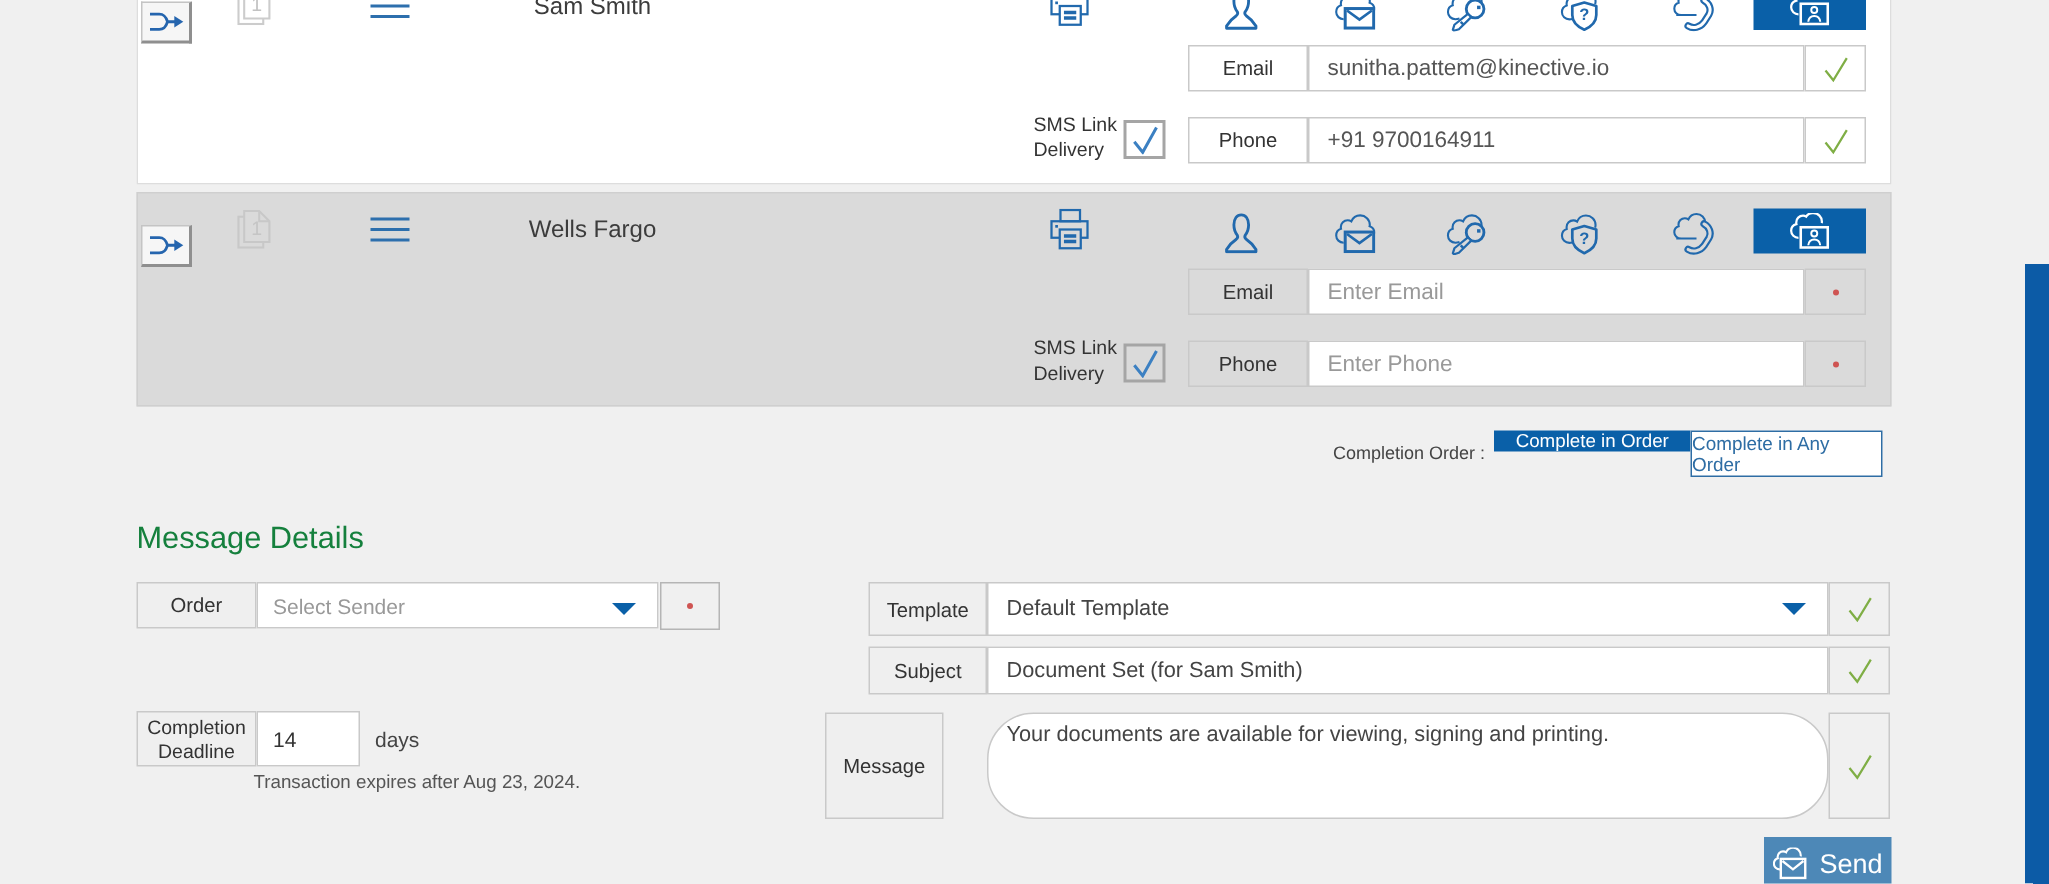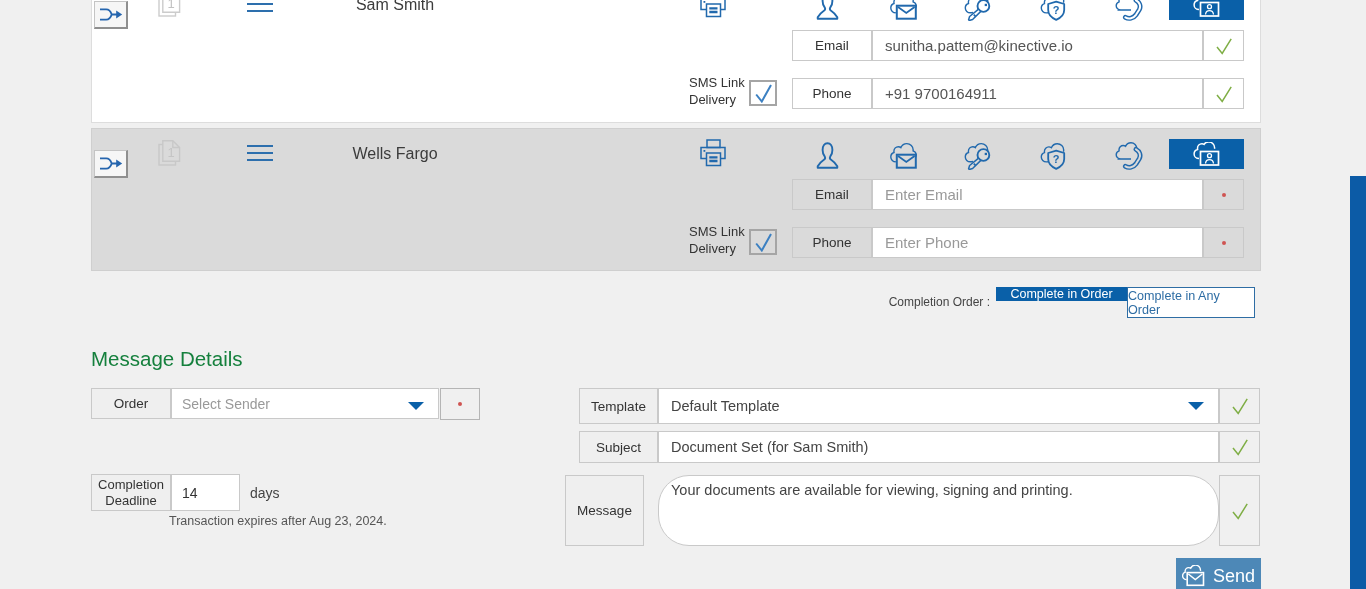--- a/index.html
+++ b/index.html
@@ -226,21 +226,21 @@
 </div>
 
 <div class="lbl" style="left:579px;top:431px;width:79px;height:32px;background:#efefef;">Subject</div>
 <div class="inp" style="left:658px;top:431px;width:561px;height:32px;color:#444;font-size:14.5px;">Document Set (for Sam Smith)</div>
 <div class="chk" style="left:1219px;top:431px;width:41px;height:32px;">
   <svg width="16" height="17" viewBox="0 0 16 17" style="margin-top:1px;">
       <polyline points="1,9 6.2,15.5 15.2,0.8" stroke="#7fae45" stroke-width="1.5" fill="none"></polyline>
     </svg>
 </div>
 
-<div class="lbl" style="left:565px;top:475px;width:79px;height:71px;background:#efefef;">Message</div>
+<div class="lbl" style="left:550px;top:475px;width:79px;height:71px;background:#efefef;">Message</div>
 <div class="inp" style="left:658px;top:475px;width:561px;height:71px;align-items:flex-start;padding-top:6px;color:#444;font-size:14.5px;border-radius:31px;">Your documents are available for viewing, signing and printing.</div>
 <div class="chk" style="left:1219px;top:475px;width:41px;height:71px;">
   <svg width="16" height="17" viewBox="0 0 16 17" style="margin-top:1px;">
       <polyline points="1,9 6.2,15.5 15.2,0.8" stroke="#7fae45" stroke-width="1.5" fill="none"></polyline>
     </svg>
 </div>
 
 <div class="abs" style="left:1176px;top:558px;width:85px;height:36px;background:#4d88b7;display:flex;align-items:center;justify-content:center;">
   <svg width="24" height="22" viewBox="0 0 24 22" style="margin-right:7px;">
     <path d="M4.6,14.6 C2.4,14.6 0.6,12.9 0.6,10.8 C0.6,9.1 1.7,7.7 3.2,7.2 C3.1,6.9 3.1,6.6 3.1,6.2 C3.1,4.2 4.7,2.6 6.7,2.6 C7.4,2.6 8.2,2.8 8.7,3.2 C9.5,1.3 11.4,0.1 13.4,0.1 C16.2,0.1 18.5,2.4 18.5,5.2 C18.5,5.4 18.5,5.7 18.4,5.9" fill="none" stroke="#ffffff" stroke-width="1.4"></path>

